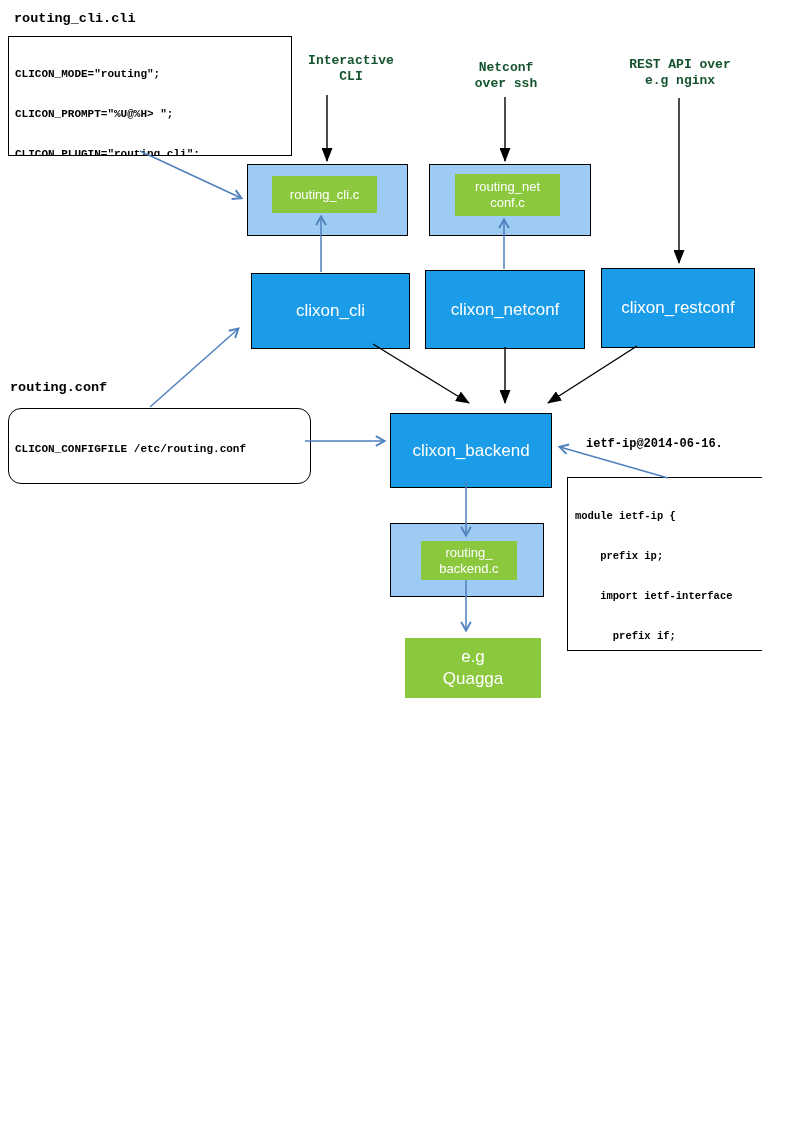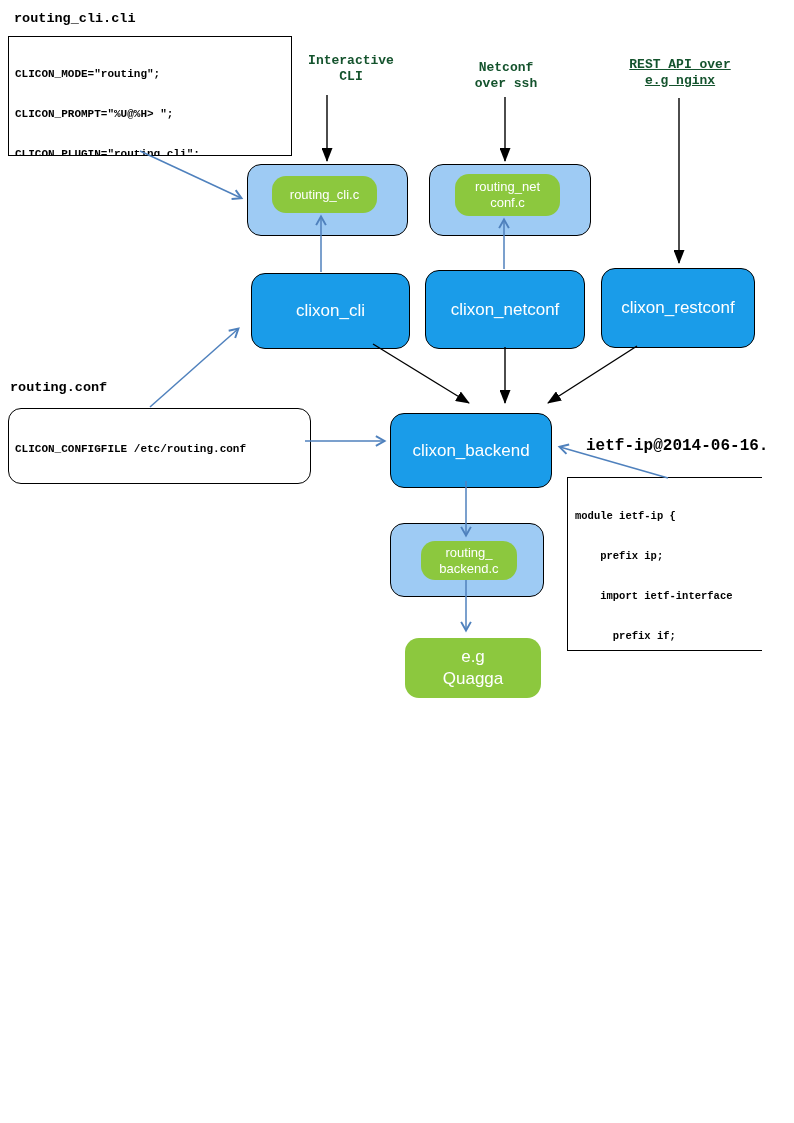--- a/index.html
+++ b/index.html
@@ -15,30 +15,30 @@
   #codebox-conf{left:8px;top:408px;width:295px;height:69px;padding:5px 0 0 6px;
                 font-size:11px;line-height:14px;border-radius:13px;}
   #codebox-yang{left:567px;top:477px;width:187px;height:167px;padding:5px 0 0 7px;
                 font-size:10.5px;line-height:13.4px;border-right:none;}
 
   
   .mono-title{position:absolute;font-family:"Liberation Mono",monospace;font-weight:bold;
               color:#000000;font-size:13.5px;white-space:pre;}
   #title-cli{left:14px;top:11px;}
   #title-conf{left:10px;top:380px;}
-  #label-yangfile{left:586px;top:437px;font-size:16px;}
+  #label-yangfile{left:586px;top:437px;font-size:12px;}
   .ann{position:absolute;font-family:"Liberation Mono",monospace;font-weight:bold;
        color:#14532d;font-size:13px;line-height:15.5px;text-align:center;}
   #ann-interactive{left:287px;top:53px;width:128px;}
   #ann-netconf{left:442px;top:60px;width:128px;}
-  #ann-rest{left:614px;top:57px;width:132px;text-decoration:underline;}
+  #ann-rest{left:614px;top:57px;width:132px;}
 
   
   .node{position:absolute;display:flex;flex-direction:column;align-items:center;
-        justify-content:center;text-align:center;color:#fff;border-radius:14px;}
+        justify-content:center;text-align:center;color:#fff;}
   .blue{background:#1a9ce9;border:1.6px solid #000;font-size:17px;}
   .lightblue{background:#9ecbf4;border:1.6px solid #000;}
   .green{background:#8cc83e;font-size:13px;line-height:16px;}
   #node-clixon-cli{left:251px;top:273px;width:157px;height:74px;}
   #node-clixon-netconf{left:425px;top:270px;width:158px;height:77px;}
   #node-clixon-restconf{left:601px;top:268px;width:152px;height:78px;}
   #node-clixon-backend{left:390px;top:413px;width:160px;height:73px;}
   #box-plugin-cli{left:247px;top:164px;width:159px;height:70px;}
   #box-plugin-netconf{left:429px;top:164px;width:160px;height:70px;}
   #box-plugin-backend{left:390px;top:523px;width:152px;height:72px;}

